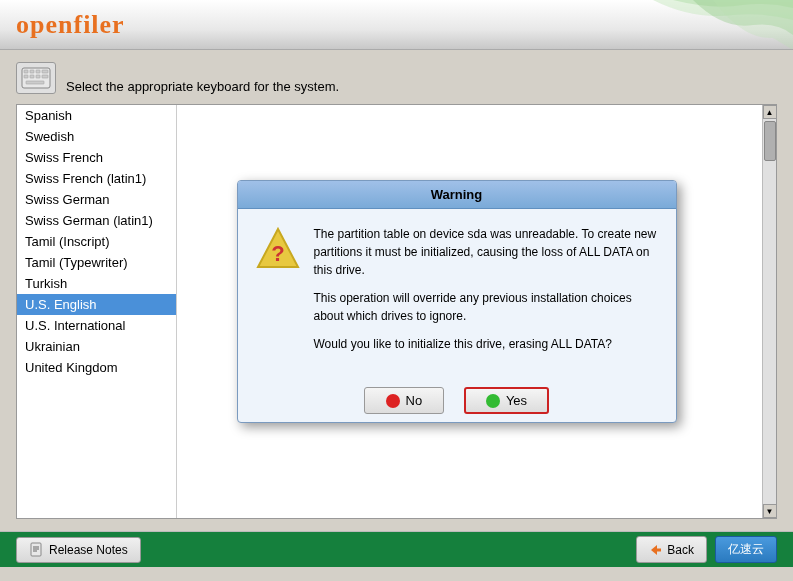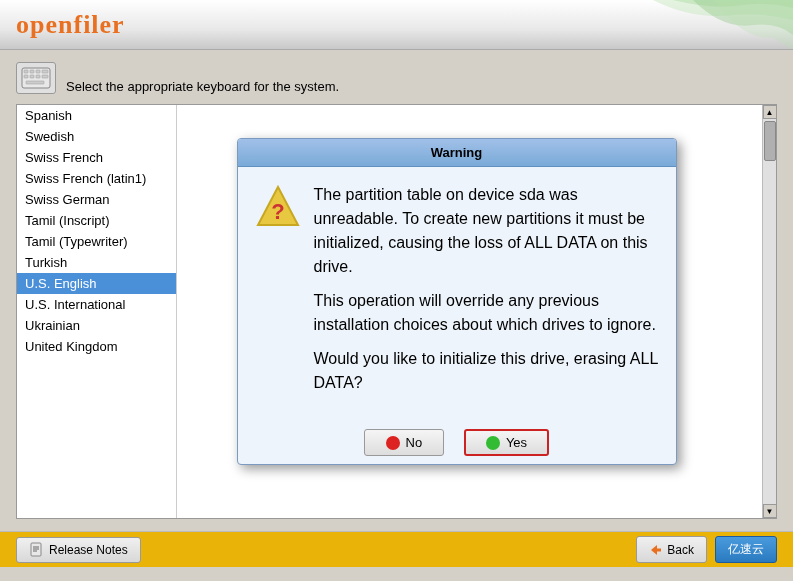--- a/index.html
+++ b/index.html
@@ -143,21 +143,21 @@
       background: #b0b0b0;
       border: 1px solid #888;
       border-radius: 2px;
       margin-top: 2px;
       cursor: pointer;
     }
 
     
     .footer {
       height: 36px;
-      background: #eab308;
+      background: #15803d;
       display: flex;
       align-items: center;
       justify-content: space-between;
       padding: 0 16px;
       border-top: 1px solid #bbb;
     }
     .footer-btn {
       display: flex;
       align-items: center;
       gap: 4px;
@@ -217,21 +217,21 @@
     .dialog-icon {
       flex-shrink: 0;
       width: 48px;
       height: 48px;
     }
     .dialog-icon svg {
       width: 48px;
       height: 48px;
     }
     .dialog-text {
-      font-size: 16px;
+      font-size: 12px;
       color: #000;
       line-height: 1.5;
     }
     .dialog-text p { margin-bottom: 10px; }
     .dialog-text p:last-child { margin-bottom: 12px; }
     .dialog-footer {
       display: flex;
       justify-content: center;
       gap: 20px;
       padding: 10px 16px 8px;
@@ -308,20 +308,21 @@
   </div>
 
   <div class="content-area">
 
     <div class="language-list">
       <div class="lang-item">Spanish</div>
       <div class="lang-item">Swedish</div>
       <div class="lang-item">Swiss French</div>
       <div class="lang-item">Swiss French (latin1)</div>
       <div class="lang-item">Swiss German</div>
+      <div class="lang-item">Swiss German (latin1)</div>
       <div class="lang-item">Tamil (Inscript)</div>
       <div class="lang-item">Tamil (Typewriter)</div>
       <div class="lang-item">Turkish</div>
       <div class="lang-item selected">U.S. English</div>
       <div class="lang-item">U.S. International</div>
       <div class="lang-item">Ukrainian</div>
       <div class="lang-item">United Kingdom</div>
     </div>
 
     <div class="right-panel">

